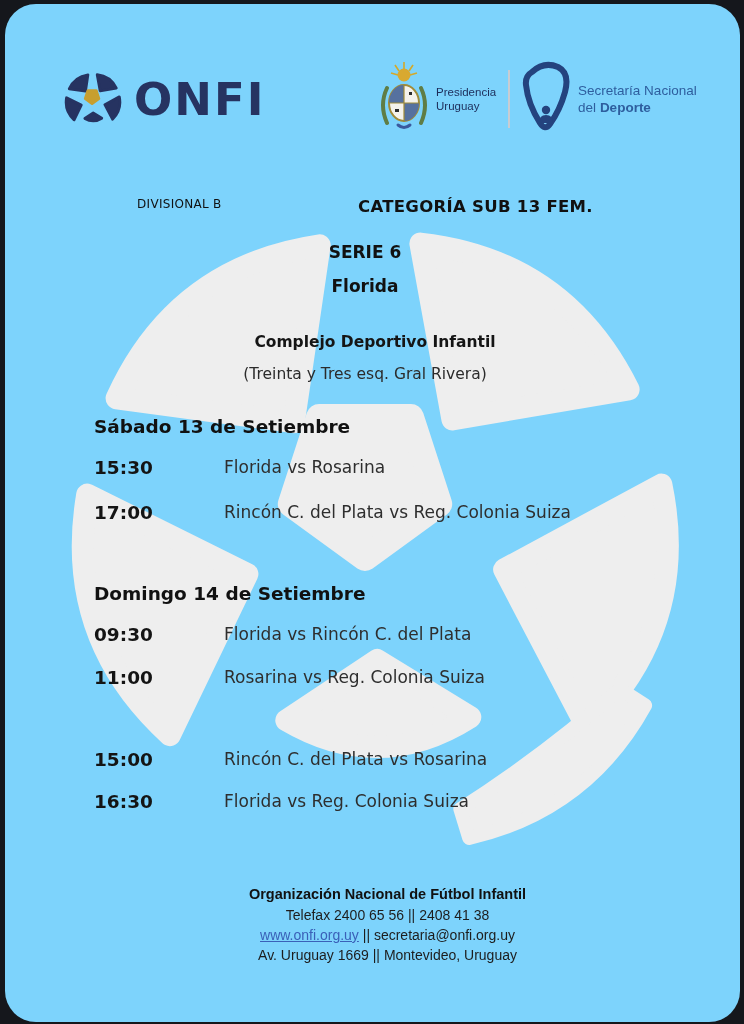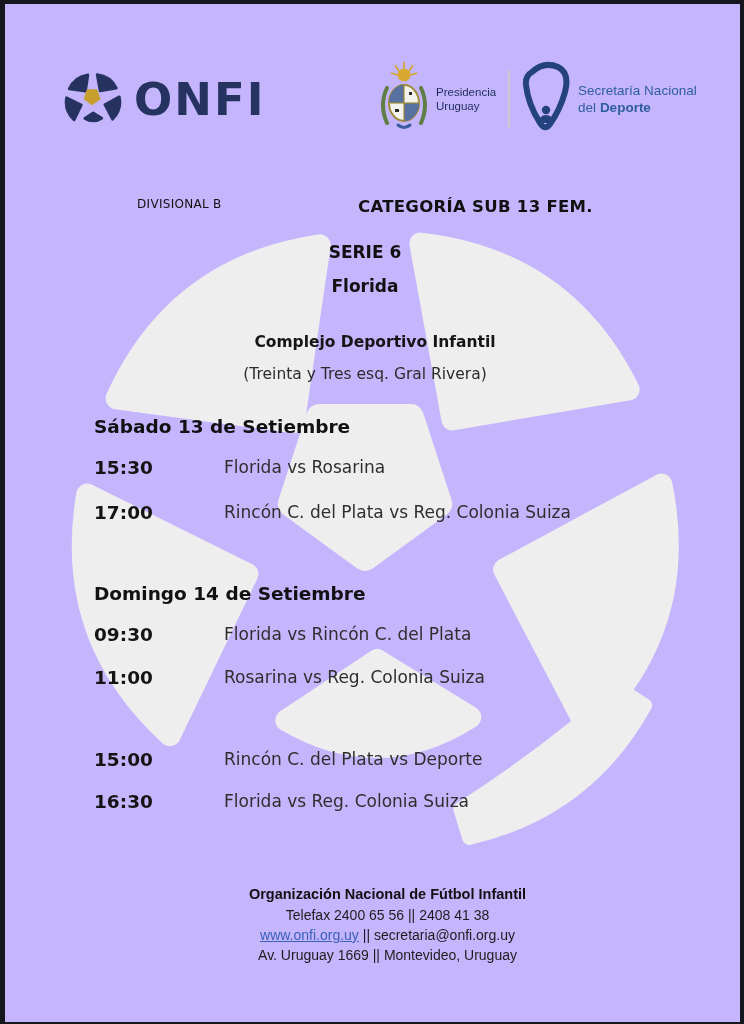--- a/index.html
+++ b/index.html
@@ -4,21 +4,21 @@
 <style>
   html,body{margin:0;padding:0;}
   body{
     width:744px;height:1024px;position:relative;
     background:#15171c;
     font-family:"DejaVu Sans",sans-serif;
     overflow:hidden;
   }
   .page{
     position:absolute;left:5px;top:4px;right:4px;bottom:2px;
-    background:#c4b5fd;overflow:hidden;
+    background:#7dd3fc;overflow:hidden;border-radius:31px;
   }
   .wm{position:absolute;left:-5px;top:-4px;width:744px;height:1024px;z-index:0;}
   .content{position:absolute;left:-5px;top:-4px;width:744px;height:1024px;z-index:1;}
 
   
   .logo-onfi{position:absolute;left:64px;top:70px;display:flex;align-items:center;}
   .onfi-word{font-size:45px;font-weight:bold;color:#263361;letter-spacing:2px;margin-left:12px;line-height:1;}
   .logo-right{position:absolute;left:378px;top:60px;display:flex;align-items:center;}
   .pres-text{font-size:11.5px;font-weight:normal;color:#1d2d5a;line-height:14px;margin-left:6px;font-family:"Liberation Sans",sans-serif;}
   .logo-divider{width:2px;height:58px;background:#c8ccd2;margin:0 10px 0 12px;}
@@ -132,21 +132,21 @@
     <div class="row-match y-r1">Florida vs Rosarina</div>
     <div class="row-time y-r2">17:00</div>
     <div class="row-match y-r2">Rincón C. del Plata vs Reg. Colonia Suiza</div>
 
     <div class="day-header y-sun">Domingo 14 de Setiembre</div>
     <div class="row-time y-r3">09:30</div>
     <div class="row-match y-r3">Florida vs Rincón C. del Plata</div>
     <div class="row-time y-r4">11:00</div>
     <div class="row-match y-r4">Rosarina vs Reg. Colonia Suiza</div>
     <div class="row-time y-r5">15:00</div>
-    <div class="row-match y-r5">Rincón C. del Plata vs Deporte</div>
+    <div class="row-match y-r5">Rincón C. del Plata vs Rosarina</div>
     <div class="row-time y-r6">16:30</div>
     <div class="row-match y-r6">Florida vs Reg. Colonia Suiza</div>
 
     <div class="footer f-org">Organización Nacional de Fútbol Infantil</div>
     <div class="footer f-tel">Telefax 2400 65 56 || 2408 41 38</div>
     <div class="footer f-web"><a href="#">www.onfi.org.uy</a><span> || secretaria@onfi.org.uy</span></div>
     <div class="footer f-addr">Av. Uruguay 1669 || Montevideo, Uruguay</div>
 
   </div>
 </div>

